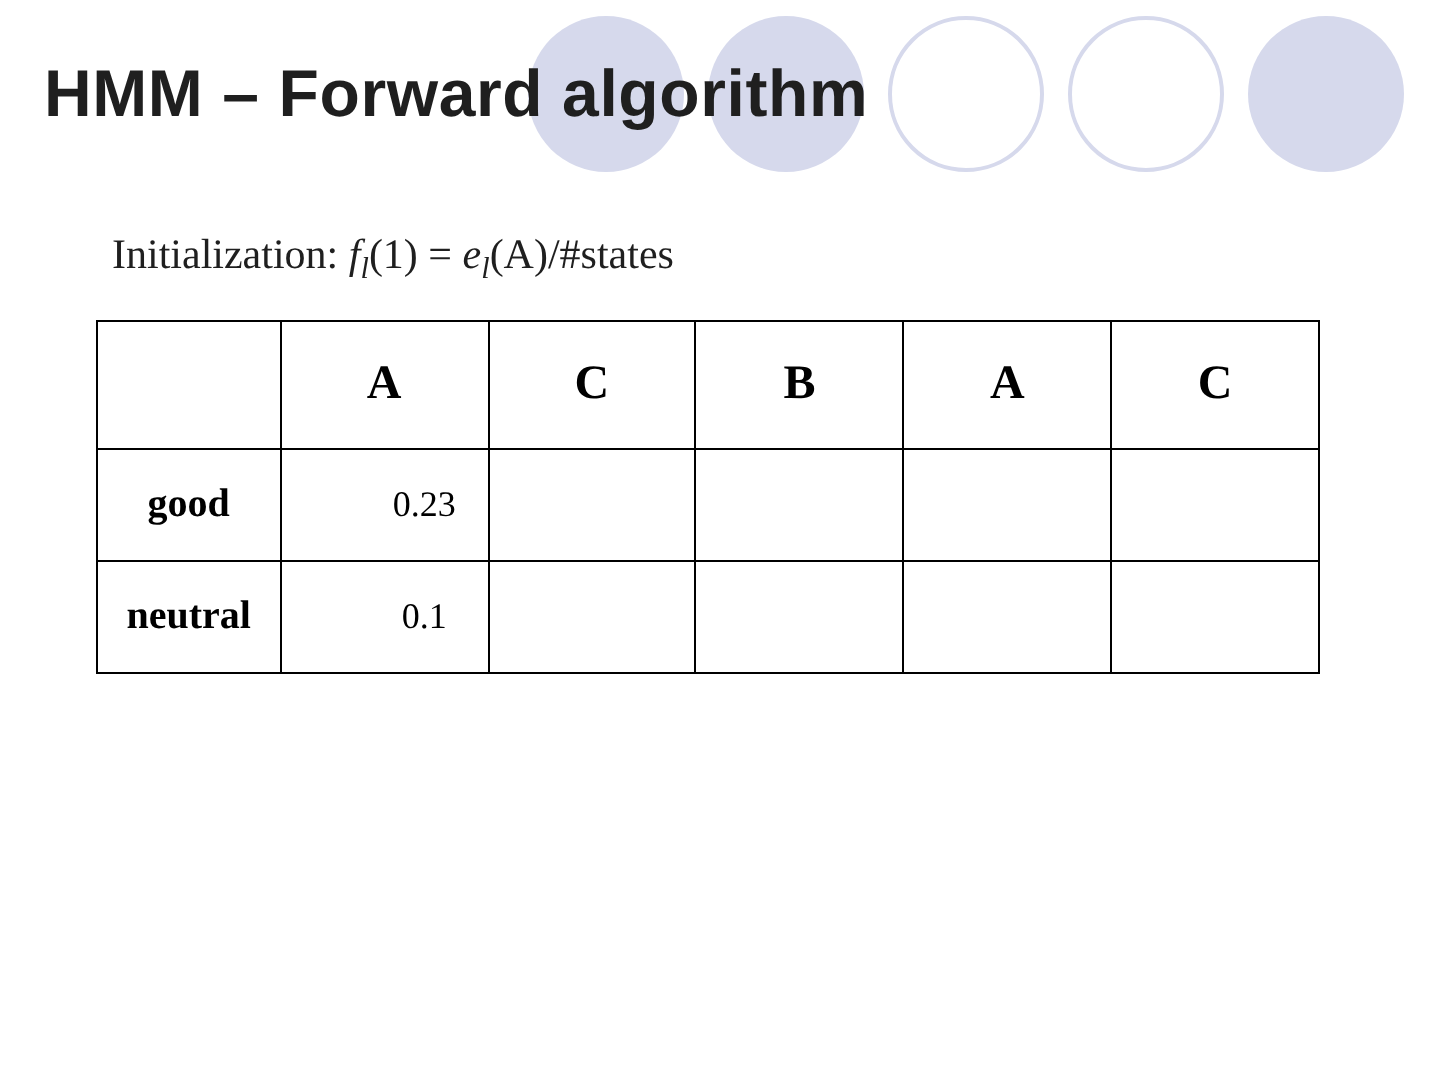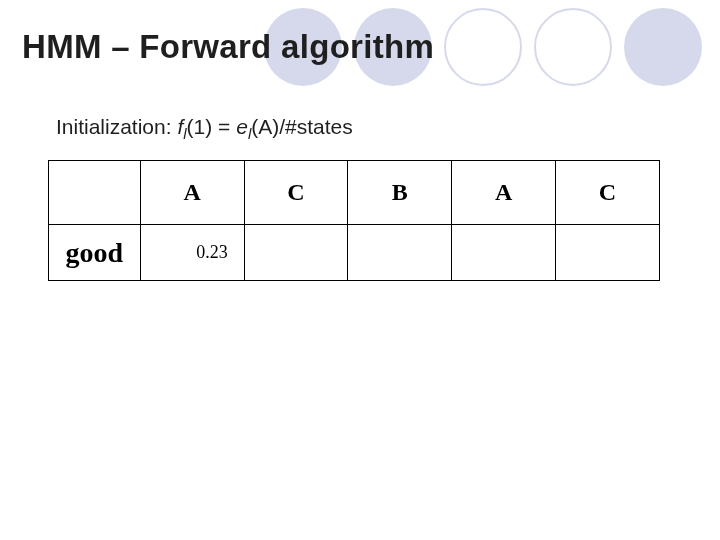--- a/index.html
+++ b/index.html
@@ -31,21 +31,21 @@
     left: 22px;
     font-size: 33px;
     color: #1f1f1f;
     font-weight: 700;
     letter-spacing: 0.3px;
   }
   .formula {
     position: absolute;
     top: 115px;
     left: 56px;
-    font-family: Liberation Sans, sans-serif;
+    font-family: Liberation Serif, serif;
     font-size: 21px;
     color: #1f1f1f;
   }
   .formula .sub { font-style: italic; font-size: 0.72em; vertical-align: sub; }
   .formula .it { font-style: italic; }
   .table-wrap {
     position: absolute;
     top: 160px;
     left: 48px;
     width: 612px;
@@ -61,21 +61,21 @@
     text-align: center;
     vertical-align: middle;
     font-family: "Times New Roman", Times, serif;
   }
   tr.header-row td, tr.header-row th {
     height: 64px;
     font-size: 24px;
     font-weight: 700;
   }
   td.rowlabel {
-    font-size: 28px;
+    font-size: 20px;
     font-weight: 700;
     margin-top: 16px;
   }
   td.value {
     font-size: 18px;
     font-weight: 400;
     padding-left: 40px;
   }
   td.corner { }
   col.col-label { width: 15%; }
@@ -118,15 +118,23 @@
       <td>C</td>
     </tr>
     <tr>
       <td class="rowlabel">good</td>
       <td class="value">0.23</td>
       <td class="value"></td>
       <td class="value"></td>
       <td class="value"></td>
       <td class="value"></td>
     </tr>
+    <tr>
+      <td class="rowlabel">neutral</td>
+      <td class="value">0.1</td>
+      <td class="value"></td>
+      <td class="value"></td>
+      <td class="value"></td>
+      <td class="value"></td>
+    </tr>
   </tbody>
     </table>
 </div>
 
 </body></html>

